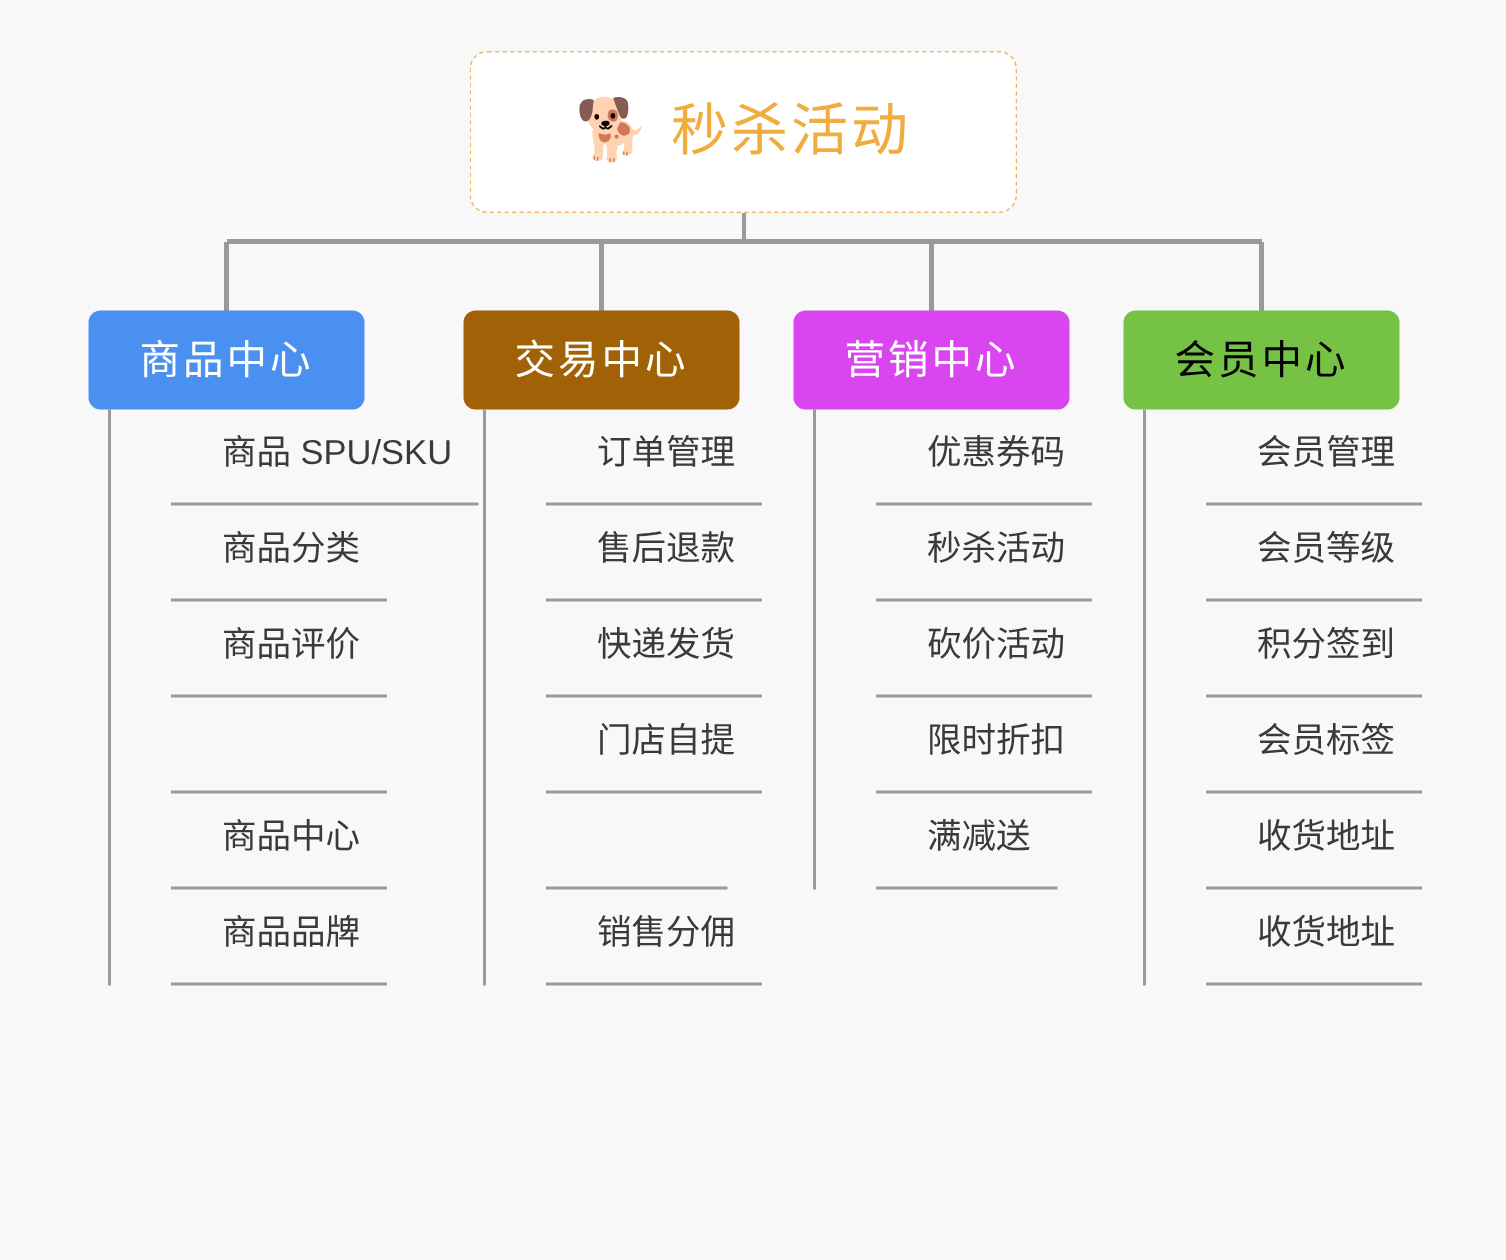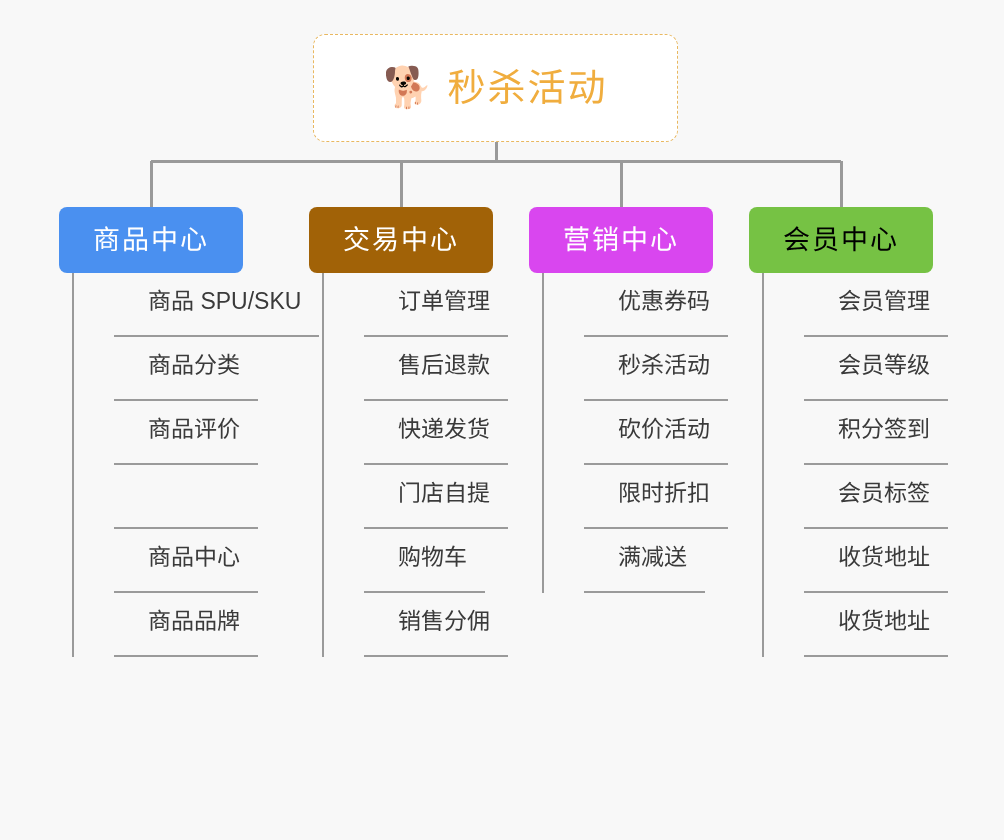--- a/index.html
+++ b/index.html
@@ -205,21 +205,20 @@
         </li>
         <li class="leaf-item">
           <span class="leaf-label">快递发货</span>
           <span class="leaf-underline" style="width: 144px;"></span>
         </li>
         <li class="leaf-item">
           <span class="leaf-label">门店自提</span>
           <span class="leaf-underline" style="width: 144px;"></span>
         </li>
         <li class="leaf-item">
-          <span class="leaf-label">购物车</span>
           <span class="leaf-underline" style="width: 121px;"></span>
         </li>
         <li class="leaf-item">
           <span class="leaf-label">销售分佣</span>
           <span class="leaf-underline" style="width: 144px;"></span>
         </li>
       </ul>
     </div>
 
     <div class="column col-2">

